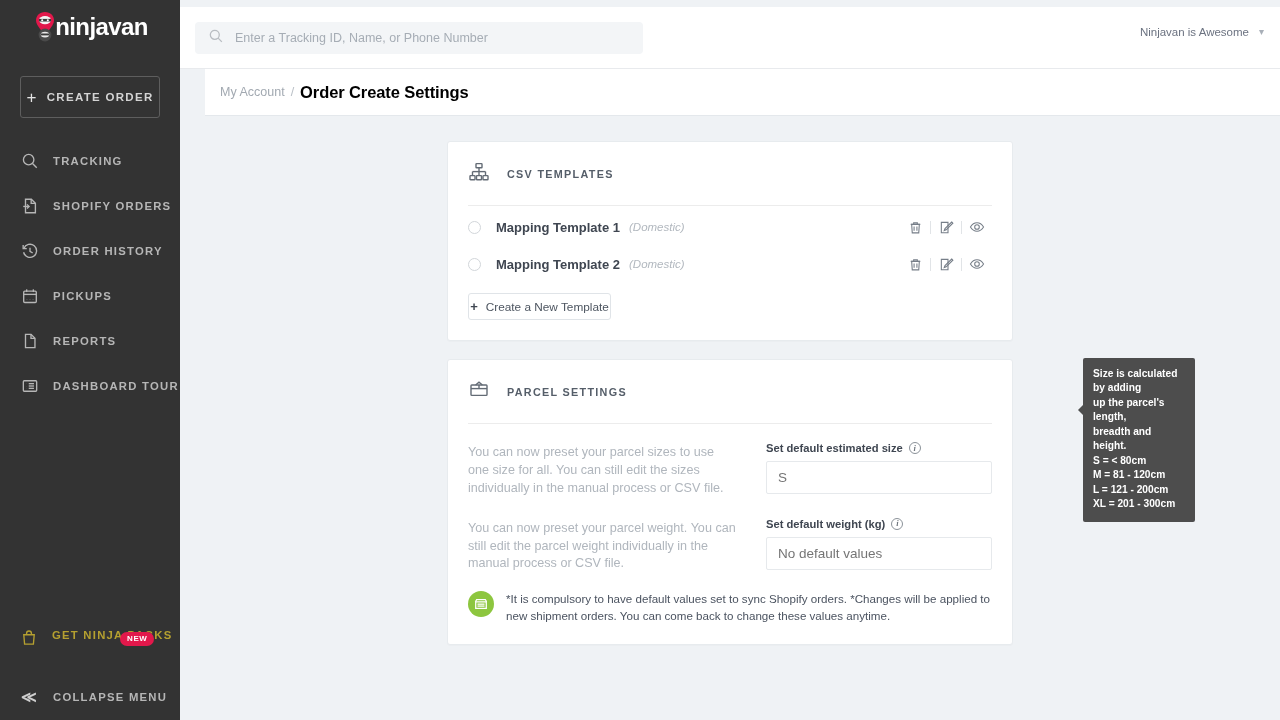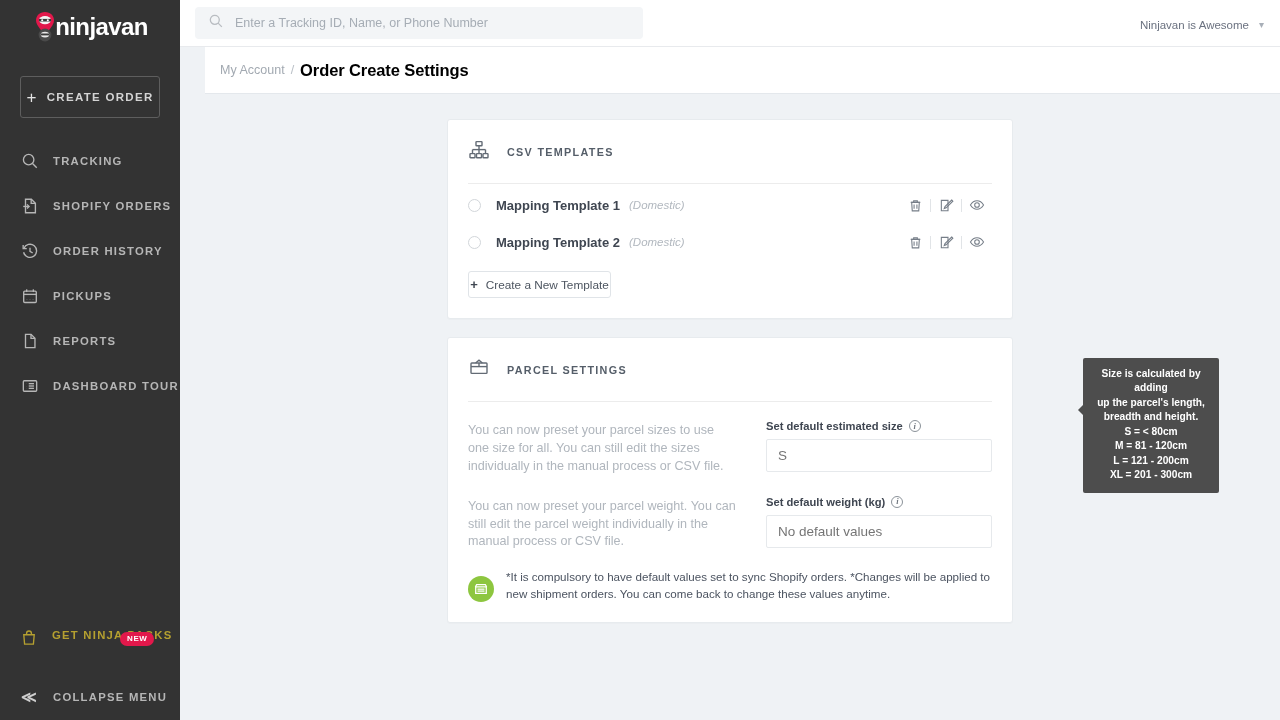--- a/index.html
+++ b/index.html
@@ -73,24 +73,25 @@
   .collapse {
     height: 46px; display: flex; align-items: center; padding-left: 20px; gap: 14px;
     color: #b6b6b6; font-size: 11.3px; letter-spacing: 1.25px; font-weight: 600;
     cursor: pointer;
   }
   .collapse .chev { font-size: 15px; color: #cfcfcf; width:19px; text-align:center;}
 
   
   .main { flex: 1 1 auto; height: 720px; position: relative; background: #eff2f5;}
   .topbar {
-    height: 47px; background: #ffffff;
+    height: 62px; background: #ffffff;
     border-bottom: 1px solid #e8eaed;
     display: flex; align-items: center;
     position: relative;
+    margin-top: 7px;
   }
   .search-box {
     margin-left: 15px;
     width: 448px; height: 32px;
     background: #f3f5f7; border-radius: 4px;
     display: flex; align-items: center; gap: 11px;
     padding: 0 13px;
   }
   .search-box svg { stroke: #b9bdc2; fill: none; stroke-width: 1.6; }
   .search-box input {
@@ -183,45 +184,44 @@
     width: 226px; height: 33px;
     border: 1px solid #e6e9ec; border-radius: 2px;
     padding: 0 11px; font-size: 13.5px;
     font-family: "Liberation Sans", sans-serif;
     outline: none; background: #fff;
   }
   .txt-input.muted { color: #bfc4ca; }
   .txt-input.solid { color: #3f4651; }
 
   .note {
-    display: flex; align-items: flex-end; gap: 12px;
+    display: flex; align-items: flex-start; gap: 12px;
     padding: 14px 20px 20px 20px;
   }
   .note-badge {
     width: 26px; height: 26px; border-radius: 50%;
     background: #8dc63f; flex: 0 0 26px;
     display: flex; align-items: center; justify-content: center;
   }
   .note-badge svg { stroke: #ffffff; fill: none; stroke-width: 1.6; }
   .note-text { font-size: 11.6px; line-height: 1.42; color: #4b5360; }
 
   
   .tooltip {
     position: absolute;
     left: 903px; top: 358px;
-    width: 136px;
+    width: 112px;
     background: #4d4d4d;
     color: #ffffff;
     font-size: 10.2px;
     line-height: 1.42;
     padding: 9px 10px 10px 10px;
     border-radius: 2px;
     z-index: 40;
     font-weight: 600;
-    text-align: center;
   }
   .tooltip .arrow {
     position: absolute; left: -5px; top: 47px;
     width: 0; height: 0;
     border-top: 5px solid transparent;
     border-bottom: 5px solid transparent;
     border-right: 5px solid #4d4d4d;
   }
   .tooltip .tl { display: block; }
 </style>

